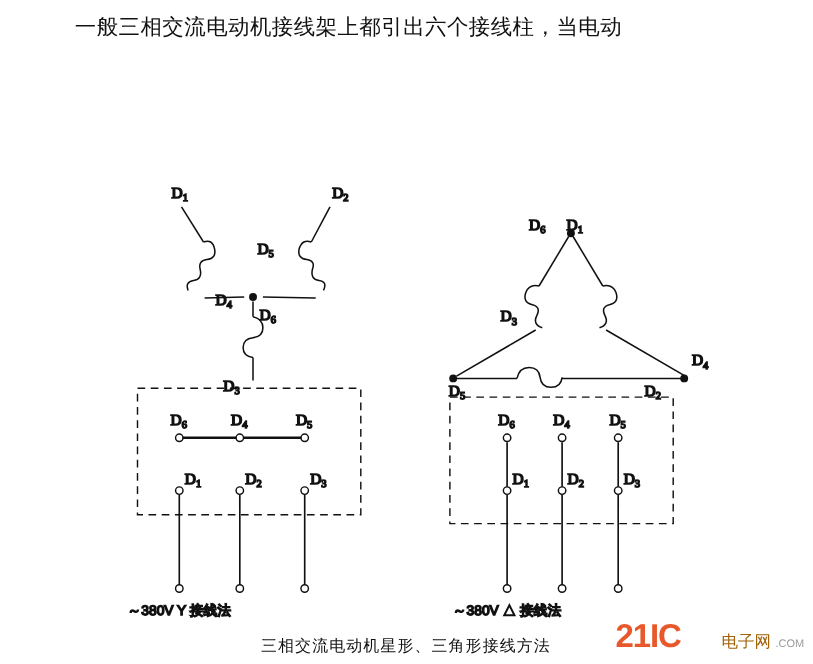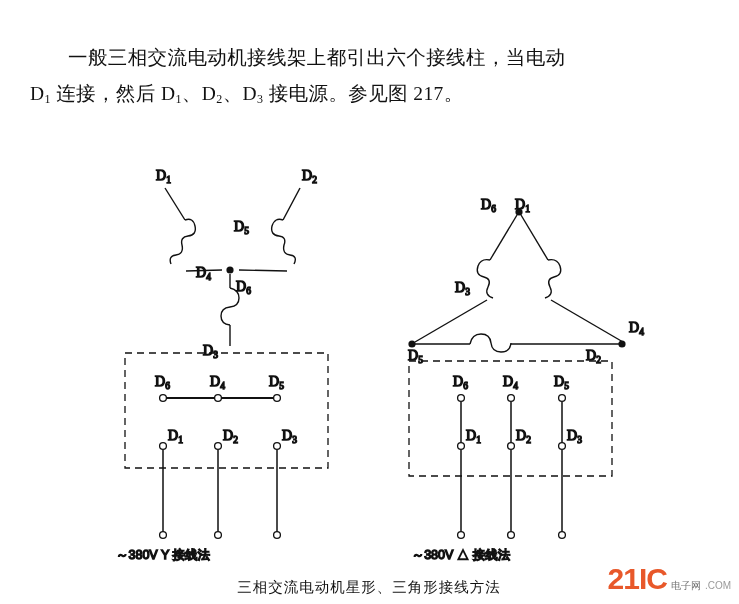--- a/index.html
+++ b/index.html
@@ -26,21 +26,20 @@
   .para {
     position: absolute;
     left: 30px;
     top: 8px;
     width: 688px;
     font-size: 19.5px;
     line-height: 36px;
     letter-spacing: 0.4px;
     color: #111;
     font-family: "Liberation Serif", serif;
-    margin-top: 32px;
   }
   .para .ln { display: block; white-space: nowrap; }
   .para .ln:first-child { text-indent: 38px; }
   .para sub {
     font-size: 12px;
     vertical-align: baseline;
     position: relative;
     top: 3px;
   }
 
@@ -89,41 +88,41 @@
   #watermark .wm-num {
     font-family: "Liberation Sans", sans-serif;
     font-size: 30px;
     font-weight: bold;
     color: #e8582a;
     letter-spacing: -1px;
     line-height: 1;
   }
   #watermark .wm-txt {
     font-family: "Liberation Sans", sans-serif;
-    font-size: 10px;
-    color: #737373;
+    font-size: 15px;
+    color: #a16207;
     line-height: 1;
     padding-bottom: 3px;
+    margin-left: 33px;
   }
   #watermark .wm-dom {
     font-family: "Liberation Sans", sans-serif;
     font-size: 10px;
     color: #9a9a9a;
     line-height: 1;
     padding-bottom: 3px;
   }
 </style>
 </head>
 <body>
 
 <div id="page">
 
   <div class="para">
     <span class="ln">一般三相交流电动机接线架上都引出六个接线柱，当电动</span>
-    <span class="ln">D<sub>1</sub> 连接，然后 D<sub>1</sub>、D<sub>2</sub>、D<sub>3</sub> 接电源。参见图 217。</span>
   </div>
 
   <div id="diagram">
     <svg width="739" height="454" viewBox="0 0 739 454" xmlns="http://www.w3.org/2000/svg">
 
       <g stroke="#111" fill="none" stroke-width="1.4">
 
         <g>
 
           <path d="M165,38 L185,70"></path>

